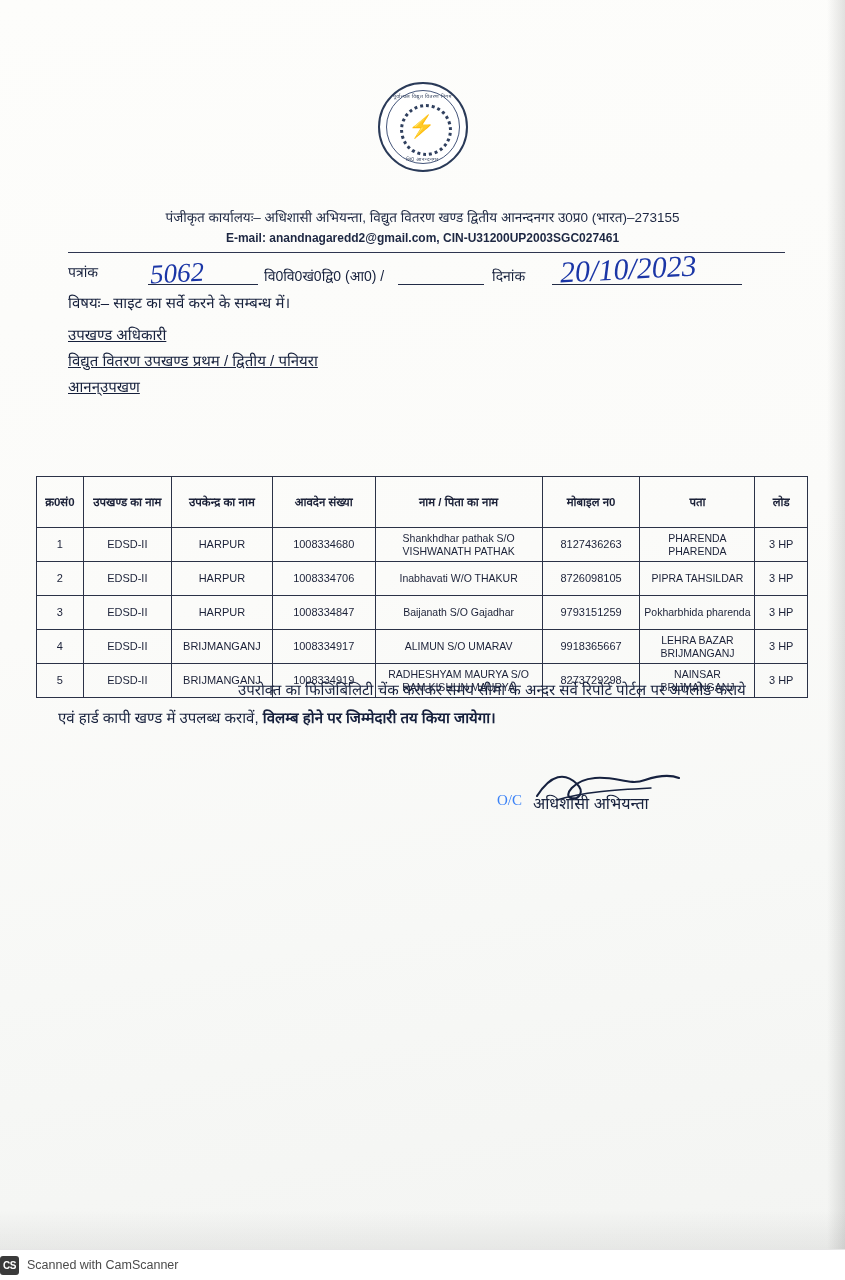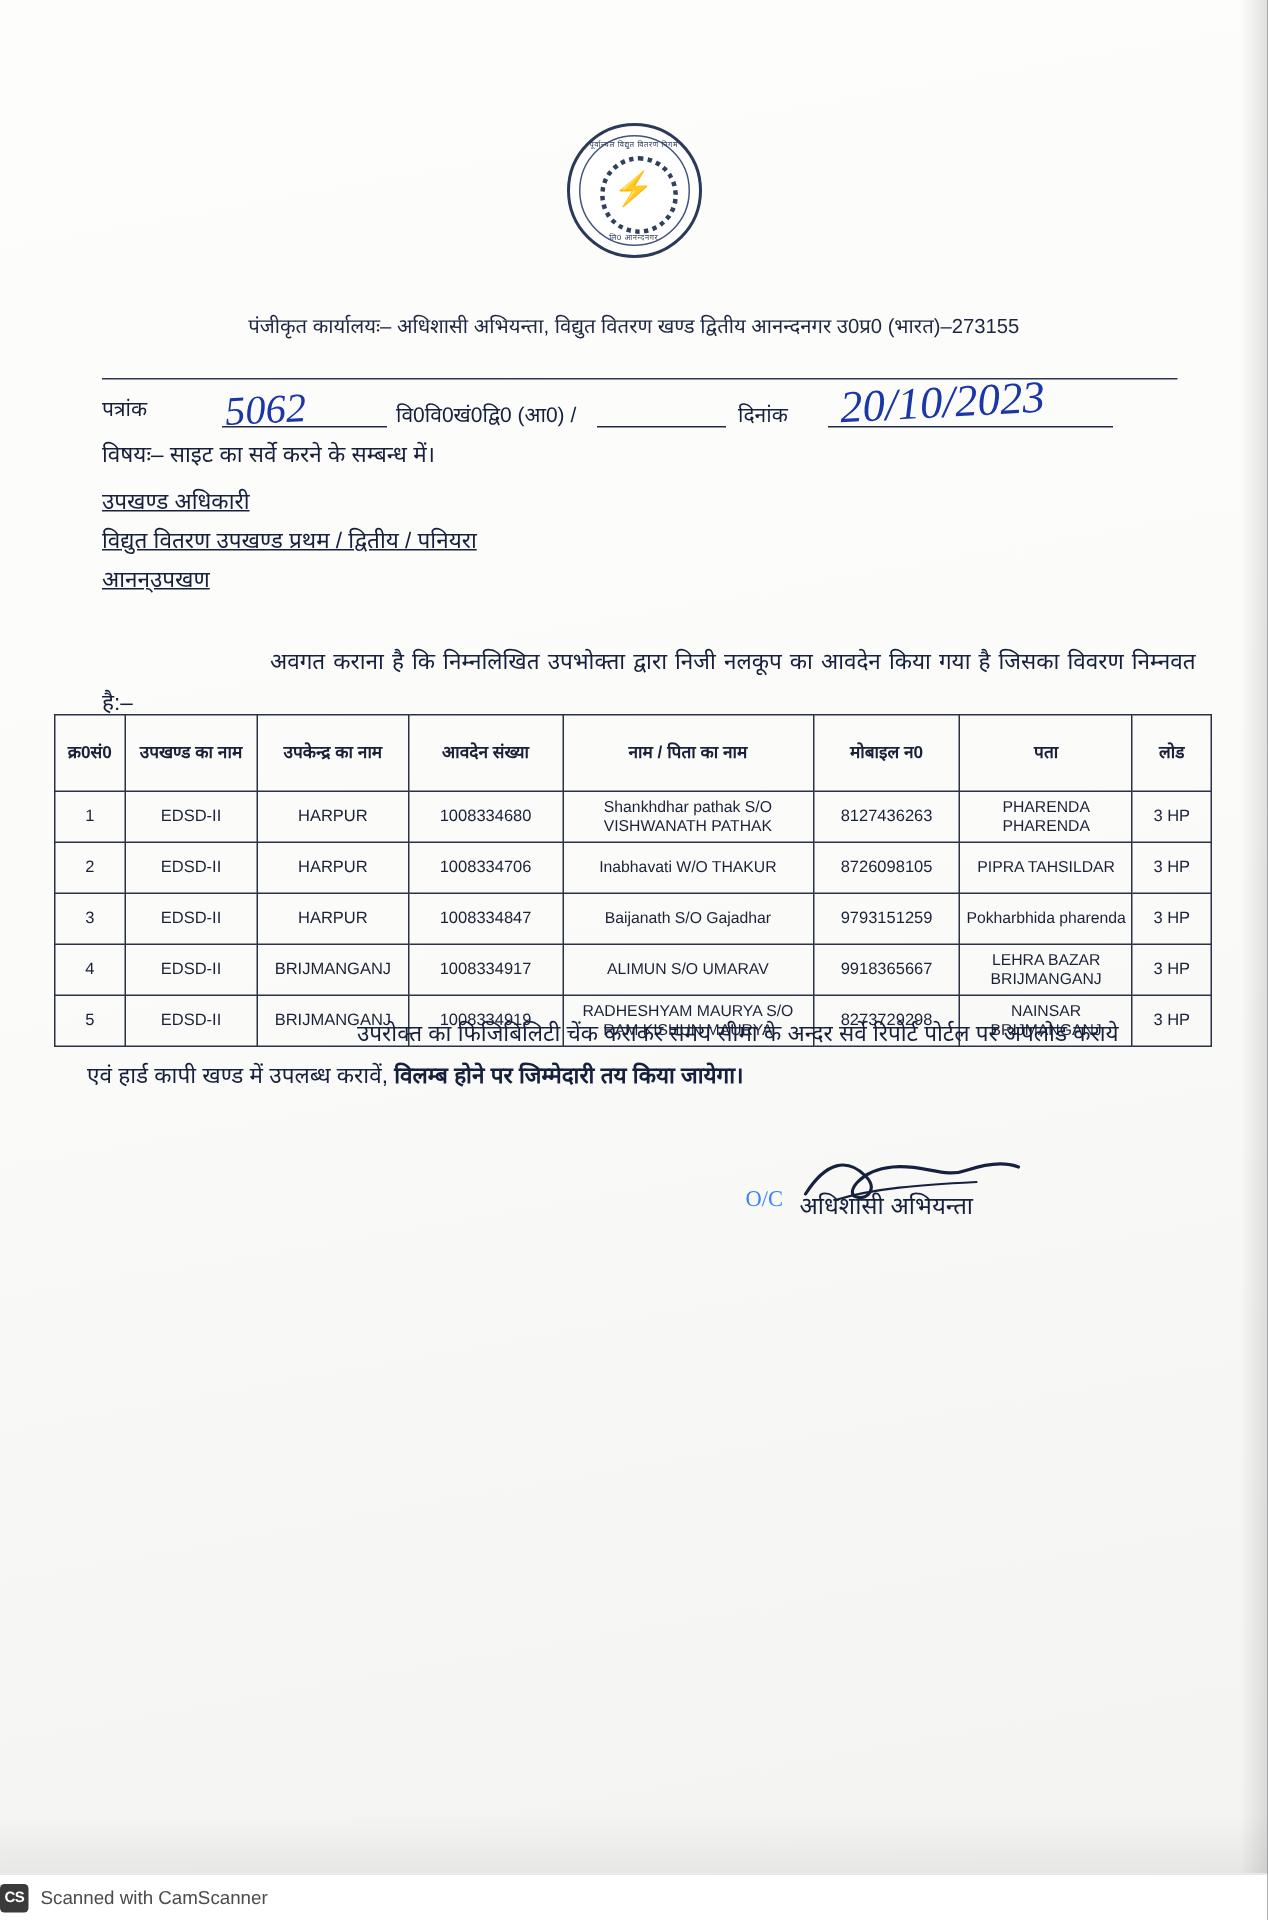--- a/index.html
+++ b/index.html
@@ -335,20 +335,21 @@
     <div class="logo-wrap">
       <div class="logo">
         <div class="arc-top">पूर्वान्चल विद्युत वितरण निगम</div>
         <div class="cog"></div>
         <div class="bolt">⚡</div>
         <div class="arc-bottom">लि0 आनन्दनगर</div>
       </div>
     </div>
 
     <div class="org-sub">पंजीकृत कार्यालयः– अधिशासी अभियन्ता, विद्युत वितरण खण्ड द्वितीय आनन्दनगर उ0प्र0 (भारत)–273155</div>
+    <div class="org-email">E-mail: anandnagaredd2@gmail.com, CIN-U31200UP2003SGC027461</div>
     <div class="rule"></div>
 
     <div class="refline">
       <span class="lbl-no">पत्रांक</span>
       <span class="hand-no">5062</span>
       <span class="dash1"></span>
       <span class="midtext">वि0वि0खं0द्वि0 (आ0) /</span>
       <span class="dash2"></span>
       <span class="lbl-date">दिनांक</span>
       <span class="hand-date">20/10/2023</span>
@@ -359,23 +360,20 @@
       <span>विषयः–</span>
       <span>साइट का सर्वे करने के सम्बन्ध में।</span>
     </div>
 
     <div class="addr">
       <div>उपखण्ड अधिकारी</div>
       <div>विद्युत वितरण उपखण्ड प्रथम / द्वितीय / पनियरा</div>
       <div>आनन्उपखण</div>
     </div>
 
-    <div class="intro">
-      <span class="indent"></span><span>अवगत कराना है कि निम्नलिखित उपभोक्ता द्वारा निजी नलकूप का आवदेन किया गया है जिसका विवरण निम्नवत है:–</span>
-    </div>
 
     <div class="tbl-wrap">
       <table class="data">
         <thead>
           <tr>
             <th class="c-sno">क्र0सं0</th>
             <th class="c-sub">उपखण्ड का नाम</th>
             <th class="c-ss">उपकेन्द्र का नाम</th>
             <th class="c-app">आवदेन संख्या</th>
             <th class="c-name">नाम / पिता का नाम</th>

